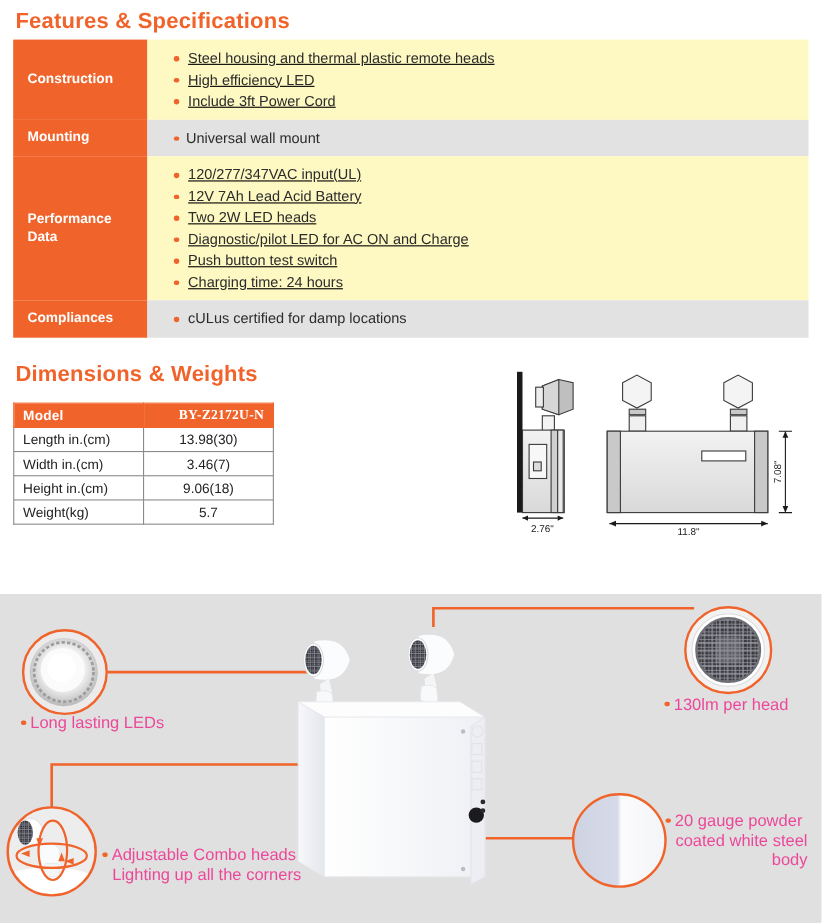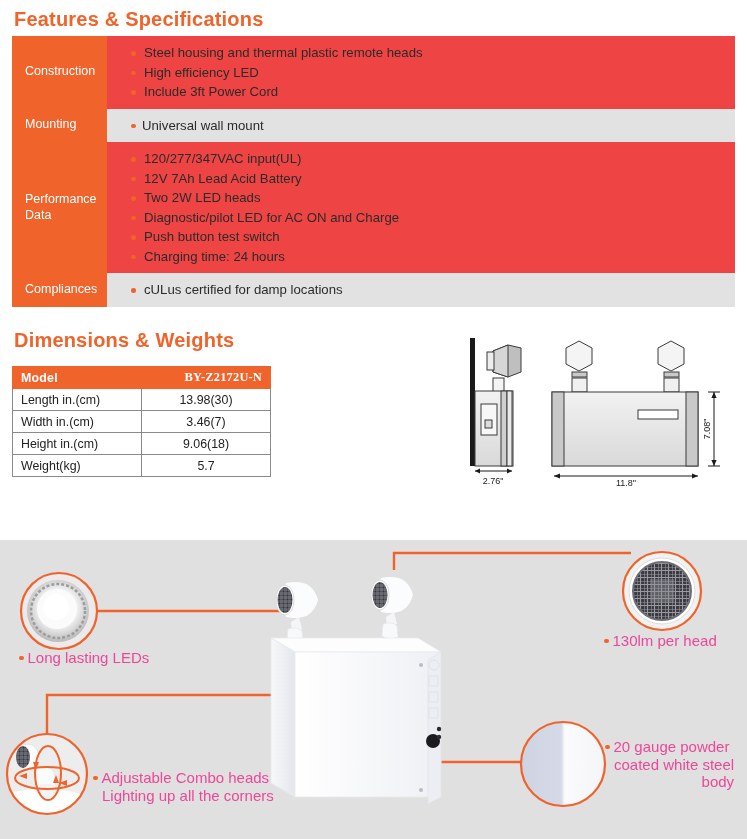--- a/index.html
+++ b/index.html
@@ -26,32 +26,32 @@
   
   .spec-table {
     position: absolute;
     left: 12px; top: 36px;
     width: 723px;
     border-collapse: collapse;
     table-layout: fixed;
   }
   .spec-table td { vertical-align: middle; padding: 0; }
   .spec-label {
-    width: 95px;
+    width: 122px;
     background: #F0632A;
     color: #ffffff;
     font-size: 12.5px;
-    font-weight: normal;
+    font-weight: bold;
     padding: 6px 0 6px 13px !important;
     line-height: 1.25;
     margin-left: 20px;
   }
   .spec-body { padding: 7px 0 7px 24px !important; }
   .spec-body.alt { background: #E2E2E2; }
-  .spec-body.plain { background: #ef4444; }
+  .spec-body.plain { background: #fef9c3; text-decoration: underline; }
   .bullet-line {
     position: relative;
     color: #2B2B2B;
     font-size: 13.2px;
     line-height: 19.5px;
     padding-left: 13px;
     white-space: nowrap;
   }
   .bullet-line::before {
     content: "";
@@ -60,21 +60,21 @@
     width: 4.5px; height: 4.5px;
     border-radius: 50%;
     background: #F0632A;
   }
   .tight .bullet-line { padding-left: 11px; }
 
   
   .dim-table {
     position: absolute;
     left: 12px; top: 366px;
-    width: 259px;
+    width: 237px;
     border-collapse: collapse;
     table-layout: fixed;
   }
   .dim-table th, .dim-table td {
     border: 1px solid #8A8A8A;
     font-size: 12.4px;
     height: 22px;
     padding: 1px 8px;
     color: #222;
   }

